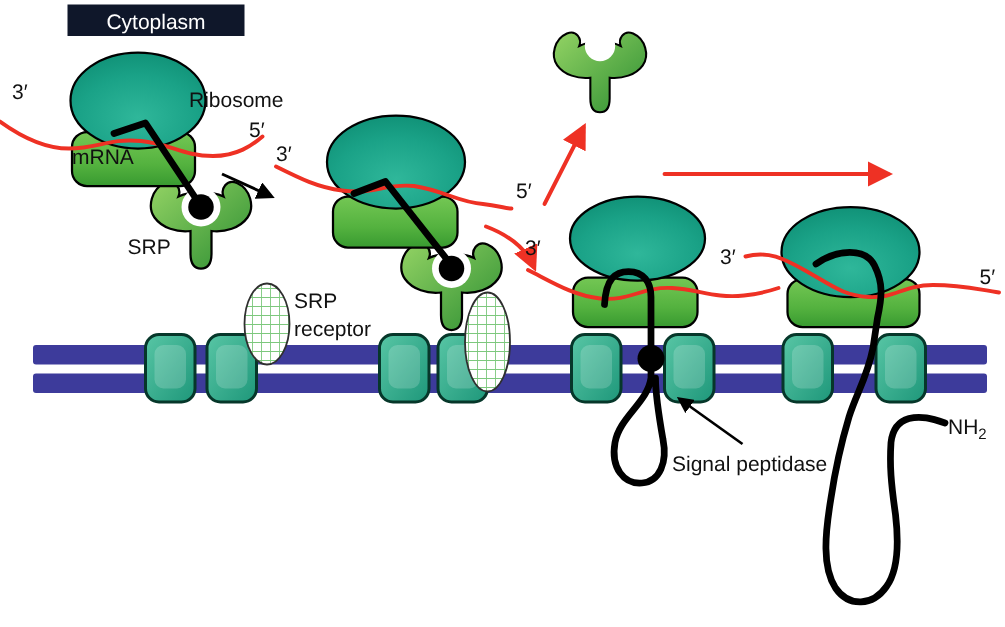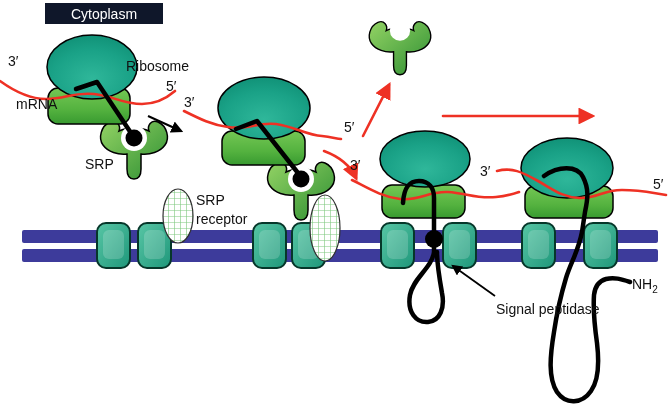--- a/index.html
+++ b/index.html
@@ -158,30 +158,30 @@
     <g transform="translate(400,38) scale(0.92)">
       <path d="M -24 -17 C -33 -13 -36 -1 -31 6 C -26 13 -16 16 -7 15 L -7 30 Q -7 40 0 40 Q 7 40 7 30 L 7 15 C 16 16 26 13 31 6 C 36 -1 33 -13 24 -17 C 17 -20 13 -13 15 -8 C 7 -12 -7 -12 -15 -8 C -13 -13 -17 -20 -24 -17 Z" fill="url(#gradSrp)" stroke="#000" stroke-width="1.5"></path>
       <circle cx="0" cy="-8" r="11" fill="#ffffff" stroke="none"></circle>
     </g>
   </svg>
 
   <div class="tag" style="left:45px;top:3px;width:118px;height:21px;">Cytoplasm</div>
 
   <div class="lbl" style="left:126px;top:33px;margin-top:25px;">Ribosome</div>
   <div class="lbl prime" style="left:8px;top:53px;">3′</div>
-  <div class="lbl" style="left:16px;top:96px;">mRNA</div>
+  <div class="lbl" style="left:0px;top:96px;padding-left:48px;">mRNA</div>
   <div class="lbl prime" style="left:166px;top:78px;">5′</div>
   <div class="lbl prime" style="left:184px;top:94px;">3′</div>
   <div class="lbl" style="left:85px;top:156px;">SRP</div>
   <div class="lbl two-line" style="left:196px;top:191px;">
     <div>SRP</div>
     <div>receptor</div>
   </div>
   <div class="lbl prime" style="left:344px;top:119px;">5′</div>
   <div class="lbl prime" style="left:350px;top:157px;">3′</div>
   <div class="lbl two-line" style="left:88px;top:272px;">
   </div>
   <div class="lbl prime" style="left:480px;top:163px;">3′</div>
   <div class="lbl prime" style="left:653px;top:176px;">5′</div>
-  <div class="lbl" style="left:448px;top:301px;margin-left:48px;">Signal peptidase</div>
+  <div class="lbl" style="left:448px;top:301px;">Signal peptidase</div>
   <div class="lbl" style="left:632px;top:276px;"><span>NH</span><sub class="nh">2</sub></div>
 
 </div>
 
 </body></html>

